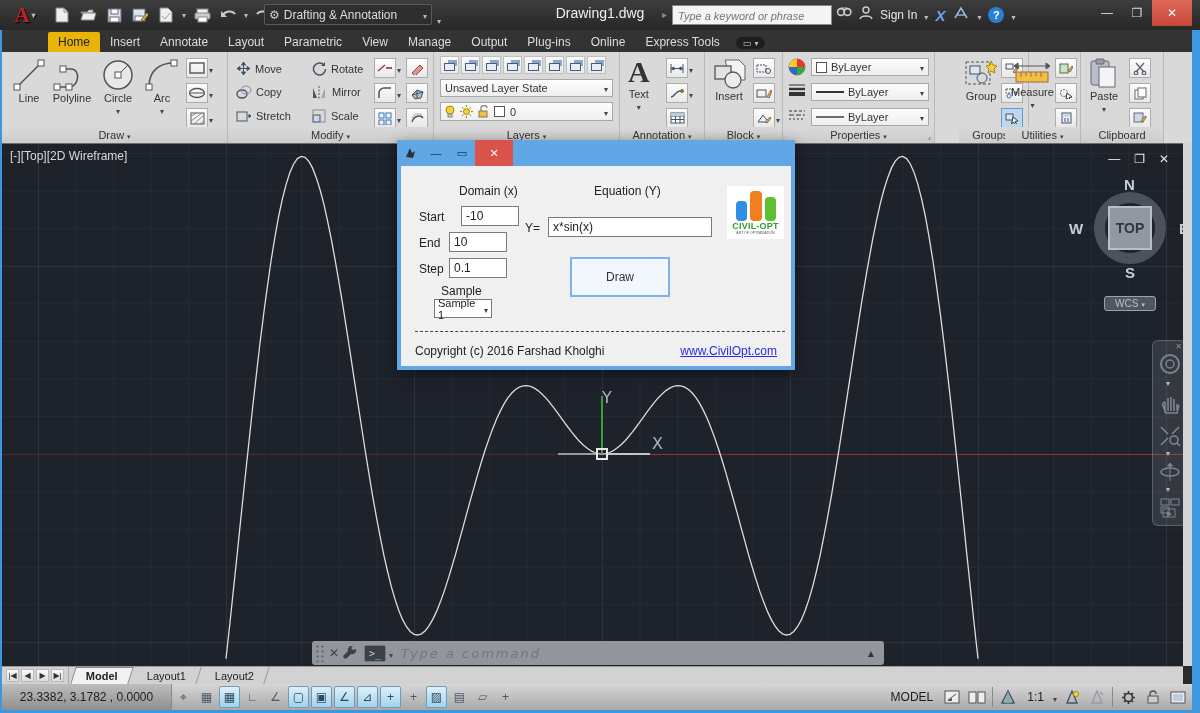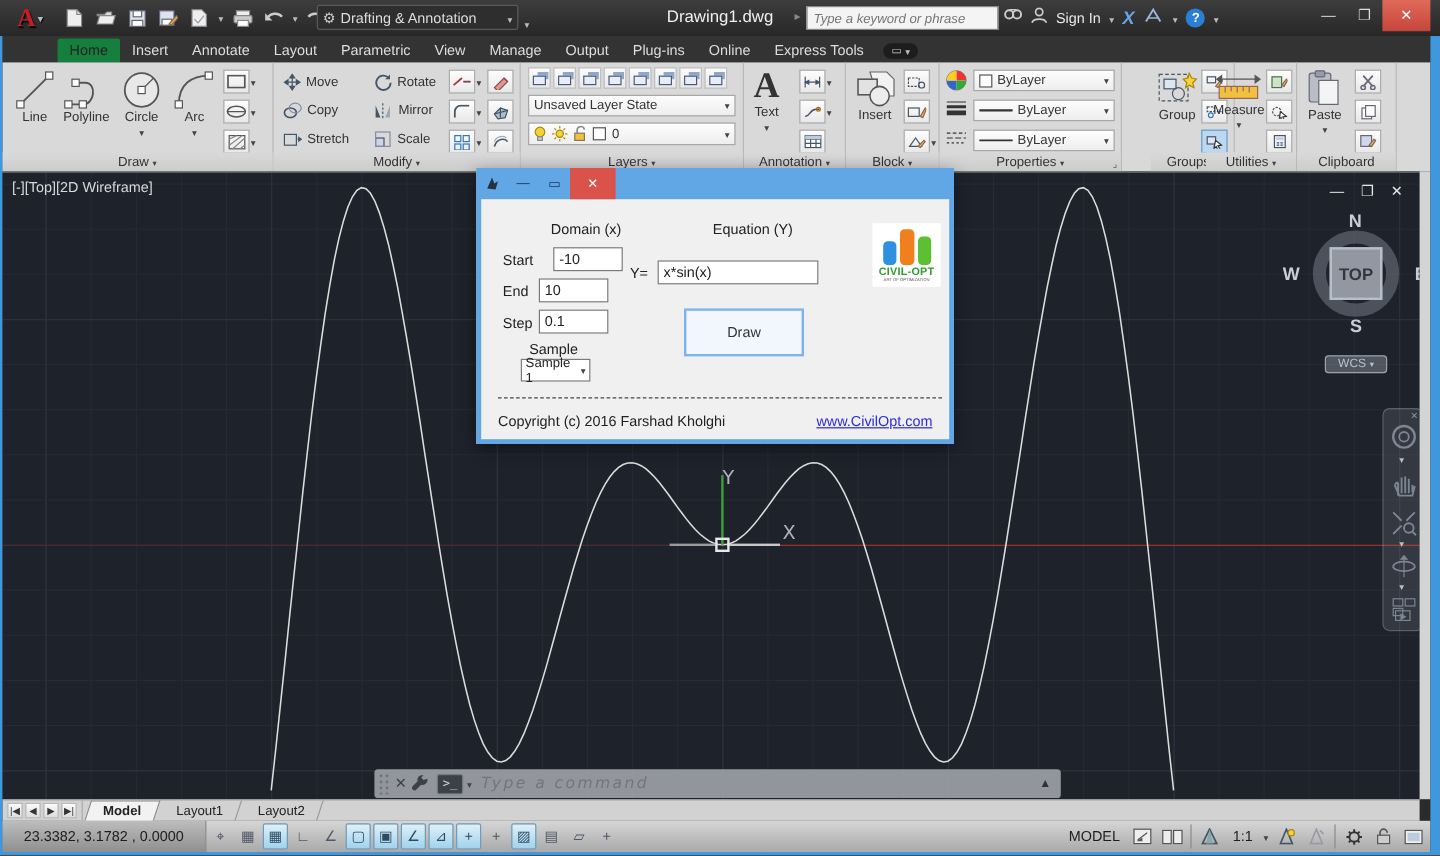--- a/index.html
+++ b/index.html
@@ -31,21 +31,21 @@
   .signin{font-size:12px;color:#e8e8e8;}
   .xch{font-weight:bold;font-style:italic;color:#6aa6e8;font-size:15px;}
   .helpq{width:16px;height:16px;border-radius:50%;background:#2a7fd4;color:#fff;font-size:11px;font-weight:bold;display:flex;align-items:center;justify-content:center;}
   .winbtns{right:8px;top:0;height:26px;display:flex;}
   .wbtn{width:30px;height:26px;display:flex;align-items:center;justify-content:center;color:#ddd;font-size:12px;}
   .wbtn.close{width:40px;background:linear-gradient(#e06a5a,#c6453a);color:#fff;}
 
   
   #tabrow{left:2px;top:30px;width:1190px;height:22px;background:#333;display:flex;align-items:flex-end;padding-left:46px;}
   .rtab{padding:3px 10px;font-size:12px;color:#ddd;cursor:default;}
-  .rtab.active{background:#15803d;color:#222;border-radius:2px 2px 0 0;}
+  .rtab.active{background:#eab308;color:#222;border-radius:2px 2px 0 0;}
   .ribpill{margin-left:6px;margin-bottom:3px;background:#1d1d1d;border-radius:8px;padding:1px 7px;color:#ccc;font-size:9px;display:flex;align-items:center;gap:3px;}
 
   
   #ribbon{left:2px;top:52px;width:1190px;height:91px;background:#d9d9d9;}
   .panel{position:absolute;top:0;height:91px;border-right:1px solid #b9b9b9;}
   .plabel{position:absolute;left:0;bottom:0;width:100%;height:16px;font-size:11px;color:#333;display:flex;align-items:center;justify-content:center;gap:3px;background:linear-gradient(#d9d9d9,#cccccc);}
   .plabel .cvd:after{font-size:7px;}
   .bigbtn{position:absolute;display:flex;flex-direction:column;align-items:center;font-size:11px;color:#333;}
   .bigbtn svg{display:block;}
   .combo{position:absolute;display:flex;align-items:center;gap:1px;}
@@ -795,21 +795,21 @@
     </div>
     <span class="dlbl" style="left:58px;top:40px;">Domain (x)</span>
     <span class="dlbl" style="left:193px;top:40px;">Equation (Y)</span>
     <span class="dlbl" style="left:18px;top:66px;">Start</span>
     <input class="dinput" style="left: 60px; top: 62px; width: 58px;" value="-10">
     <span class="dlbl" style="left:18px;top:92px;">End</span>
     <input class="dinput" style="left: 48px; top: 88px; width: 58px;" value="10">
     <span class="dlbl" style="left:18px;top:118px;">Step</span>
     <input class="dinput" style="left: 48px; top: 114px; width: 58px;" value="0.1">
     <span class="dlbl" style="left:124px;top:77px;">Y=</span>
-    <input class="dinput" style="left: 147px; top: 73px; width: 134px;" value="x*sin(x)">
+    <input class="dinput" style="left: 147px; top: 73px; width: 164px;" value="x*sin(x)">
     <div id="drawbtn">Draw</div>
     <span class="dlbl" style="left:40px;top:140px;">Sample</span>
     <div id="samplesel">
         <span>Sample 1</span>
         <span class="cvd"></span>
       </div>
     <div id="dlglogo">
       <svg width="44" height="32" style="margin-top:3px;">
         <rect x="2" y="12" width="11" height="20" rx="4" fill="#2f8fe0"></rect>
         <rect x="16" y="2" width="12" height="30" rx="4" fill="#f07f1e"></rect>

